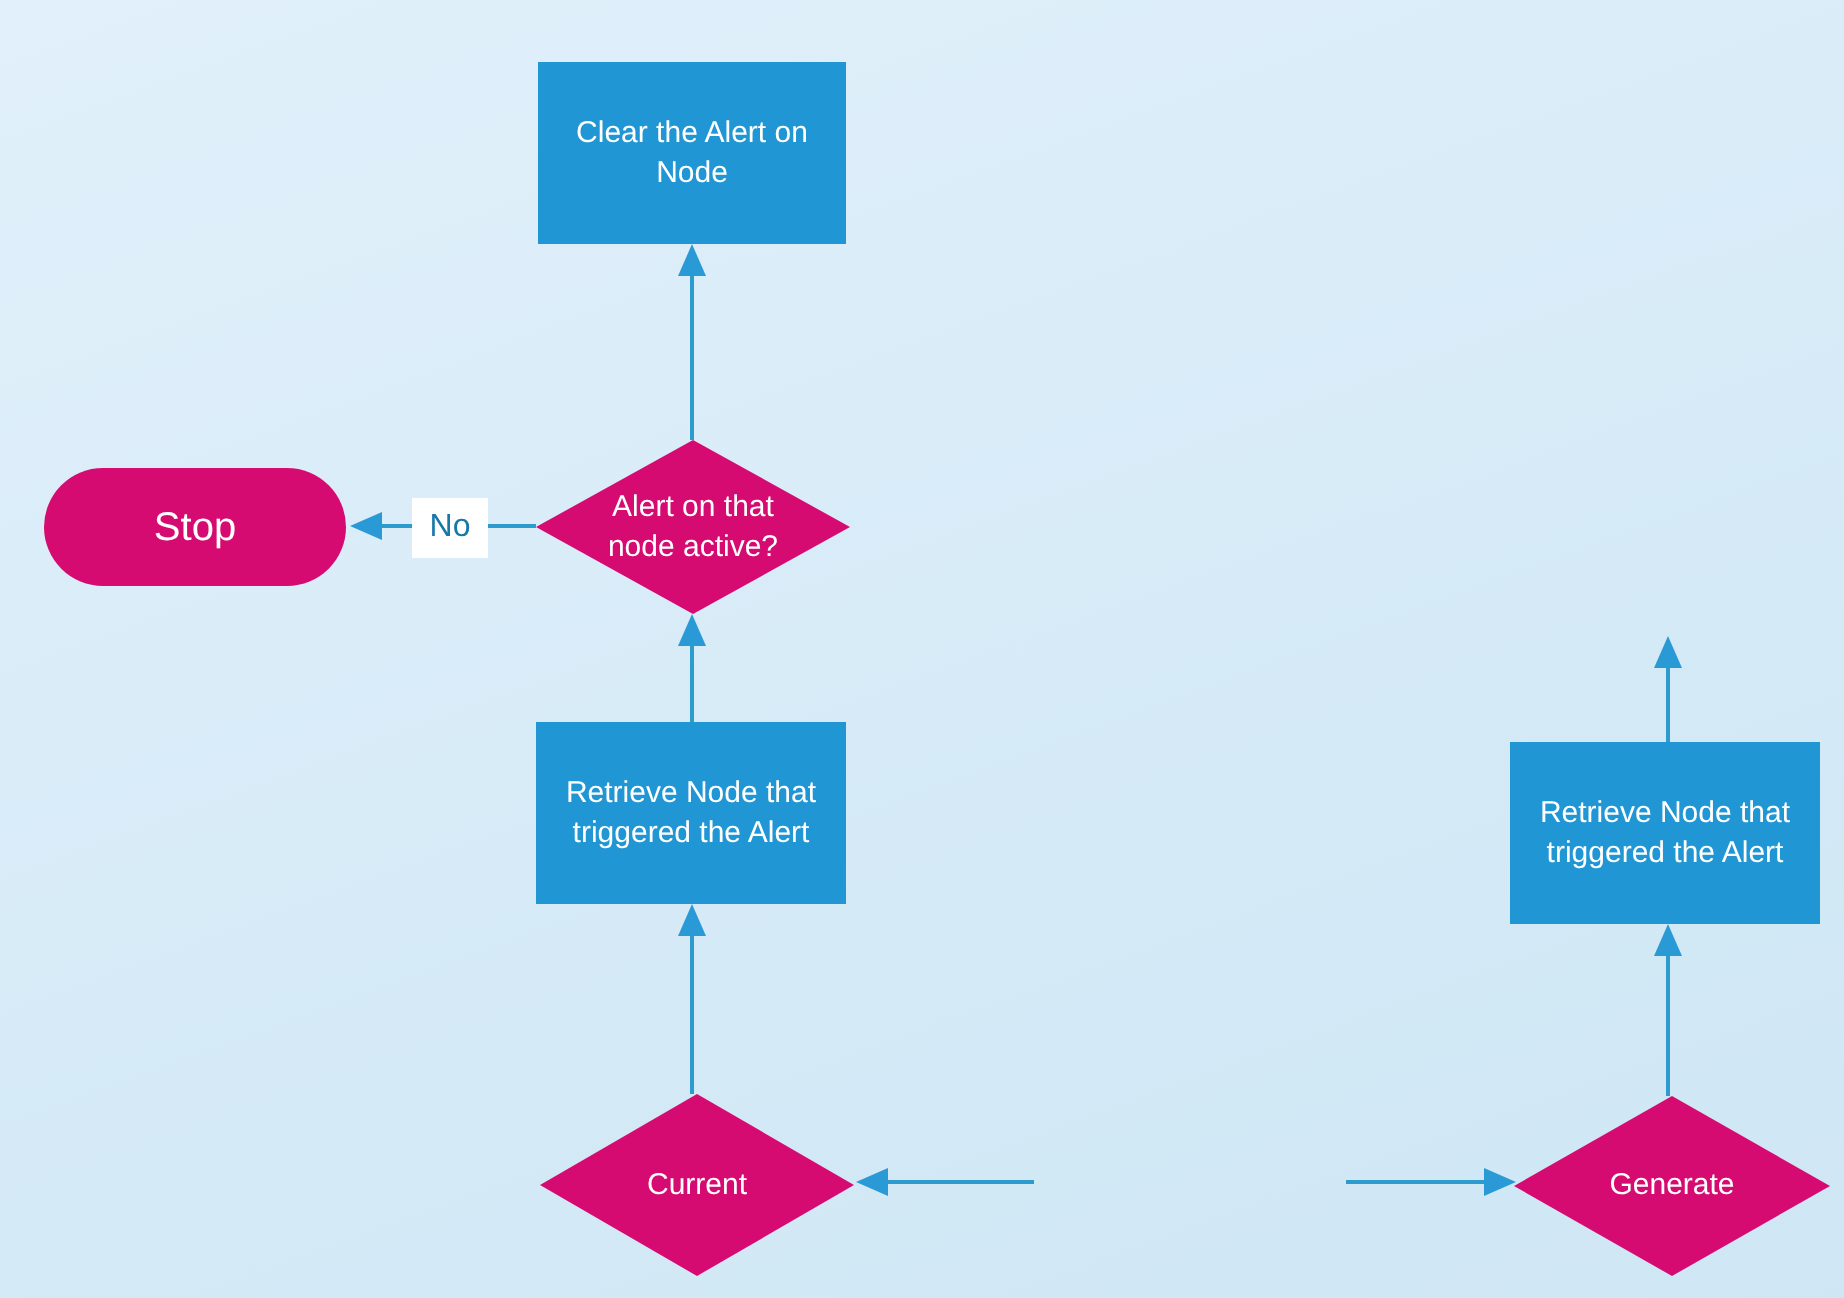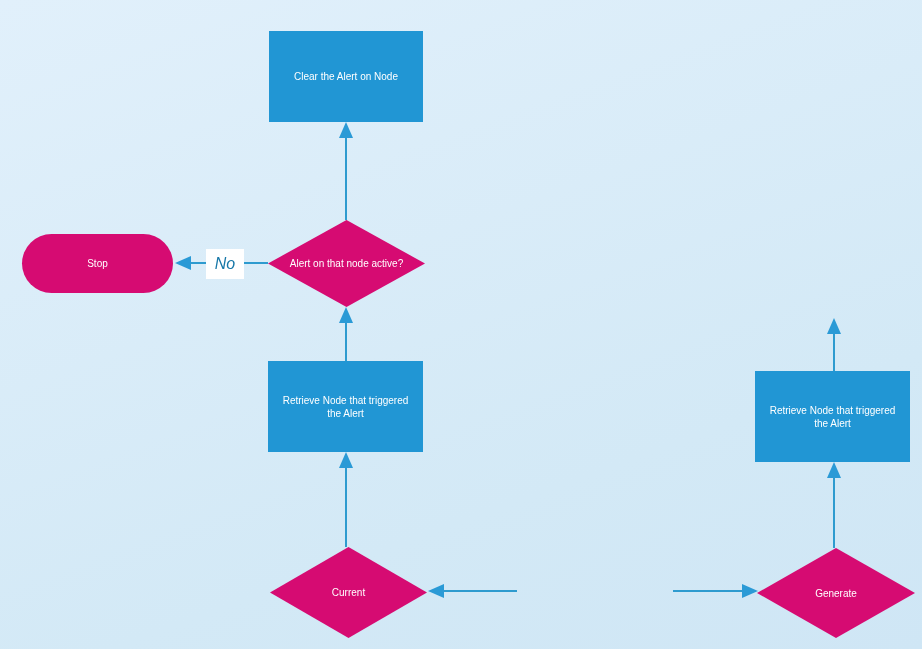--- a/index.html
+++ b/index.html
@@ -19,21 +19,21 @@
     position:relative;
     width:922px;height:649px;
     background:linear-gradient(160deg,var(--canvas-bg-1) 0%,var(--canvas-bg-2) 70%,#cfe6f5 100%);
     overflow:hidden;
   }
   .node{
     position:absolute;
     display:flex;align-items:center;justify-content:center;
     text-align:center;
     color:var(--node-text);
-    font-size:10px;line-height:1.3;
+    font-size:15px;line-height:1.3;
   }
   .process{background:var(--process-fill);padding:4px 8px;box-sizing:border-box;}
   .terminator{background:var(--terminator-fill);box-sizing:border-box;}
   .diamond{
     background:var(--decision-fill);
     clip-path:polygon(50% 0,100% 50%,50% 100%,0 50%);
   }
   .diamond .lbl{display:block;}
   .line{position:absolute;background:var(--connector);}
   .line-v{width:2px;}
@@ -81,25 +81,25 @@
   <div class="arrow arrow-up" style="left:827px;top:318px;"></div>
 
   <div class="node process" style="left:269px;top:31px;width:154px;height:91px;">
     <span class="lbl">Clear the Alert on Node</span>
   </div>
 
   <div class="node diamond" style="left:268px;top:220px;width:157px;height:87px;">
     <span class="lbl" style="width:118px;">Alert on that node active?</span>
   </div>
 
-  <div class="node terminator" style="left:22px;top:234px;width:151px;height:59px;border-radius:30px;font-size:10px;">
+  <div class="node terminator" style="left:22px;top:234px;width:151px;height:59px;border-radius:30px;font-size:20px;">
     <span class="lbl">Stop</span>
   </div>
 
-  <div class="edge-label" style="left:206px;top:249px;min-width:30px;height:26px;font-style:italic;">
+  <div class="edge-label" style="left:206px;top:249px;min-width:30px;height:26px;">
     <span>No</span>
   </div>
 
   <div class="node process" style="left:268px;top:361px;width:155px;height:91px;">
     <span class="lbl">Retrieve Node that triggered the Alert</span>
   </div>
 
   <div class="node diamond" style="left:270px;top:547px;width:157px;height:91px;">
     <span class="lbl">Current</span>
   </div>

